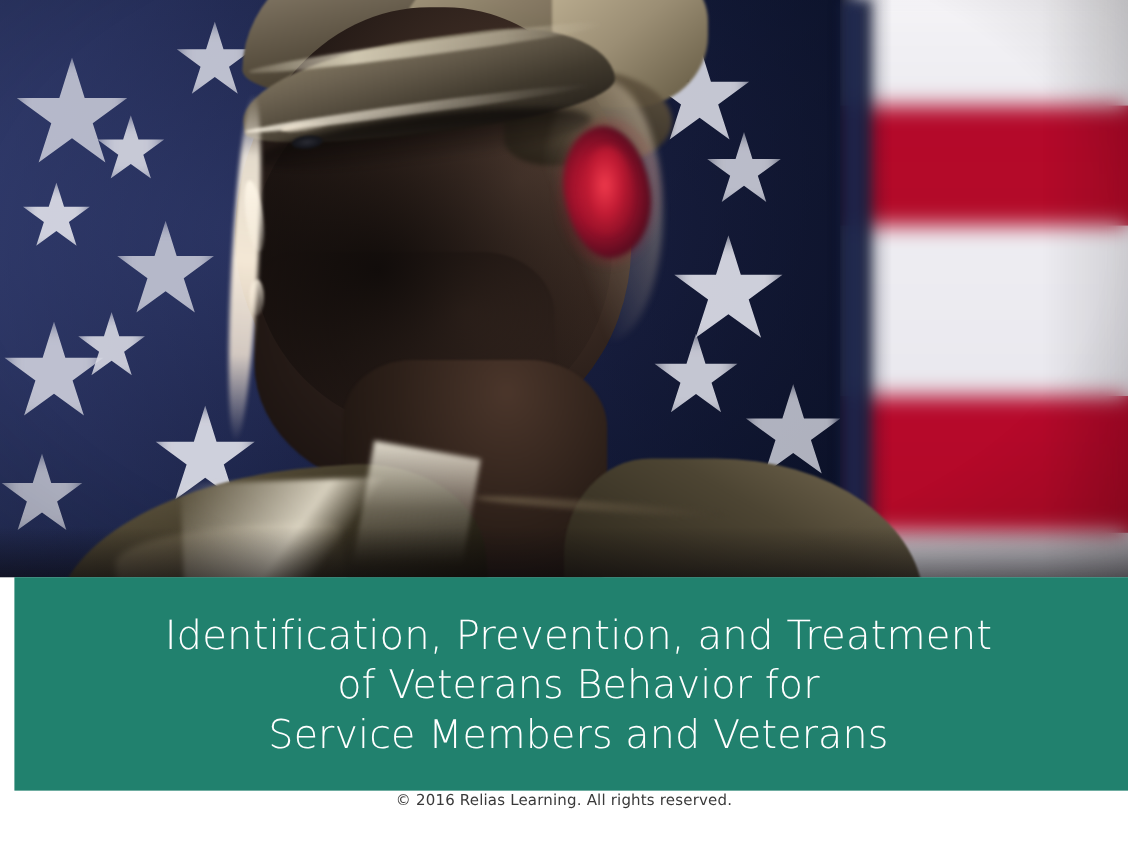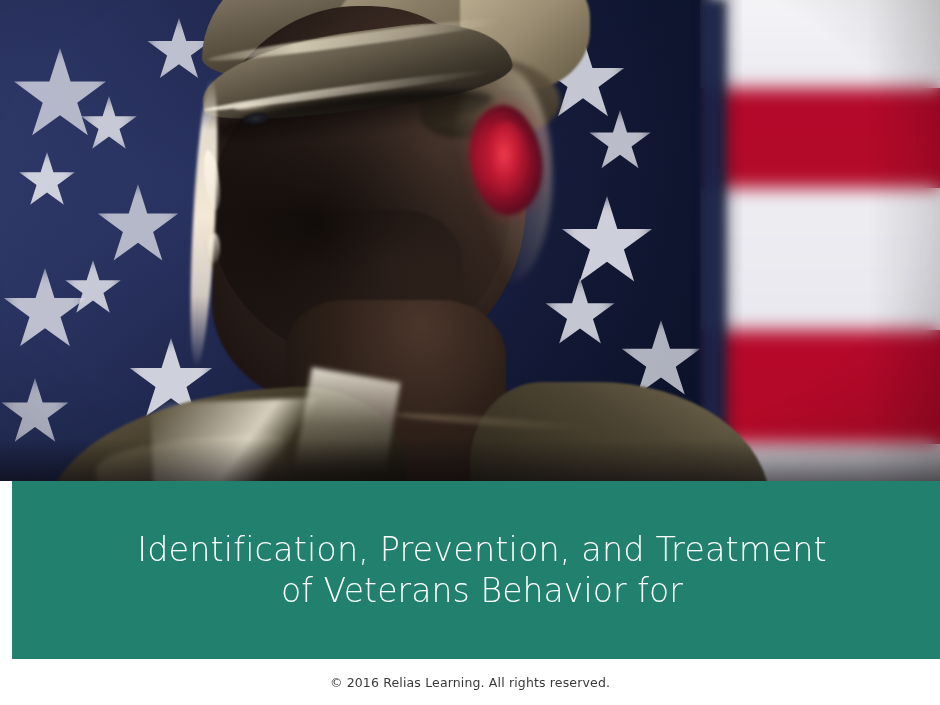--- a/index.html
+++ b/index.html
@@ -160,21 +160,21 @@
   #title-banner { position:absolute; left:12px; top:481px; width:940px; height:178px;
     background:#21816e; display:flex; flex-direction:column;
     align-items:center; justify-content:center; }
   .title-line { color:#ffffff; font-size:33px; line-height:41px; font-weight:300;
     letter-spacing:.1px; white-space:nowrap; text-align:center;
     font-family:"DejaVu Sans", sans-serif; }
   .title-line.l1 { font-size:33.5px; }
 
   
   #footer { position:absolute; left:0; top:659px; width:940px; height:46px;
-    background:#ffffff; display:flex; align-items:center; justify-content:center; }
+    background:#ffffff; display:flex; justify-content:center; }
   #copyright { font-size:12.5px; color:#3a3a3a; letter-spacing:.15px;
     font-family:"DejaVu Sans", sans-serif; }
 </style>
 </head>
 <body>
 
 <div id="course-card">
 
   <div id="hero-photo">
 
@@ -241,19 +241,20 @@
       <div class="sol-shape collar-hl2"></div>
     </div>
 
     <div class="photo-vignette"></div>
     <div class="photo-bottom-fade"></div>
   </div>
 
   <div id="title-banner">
     <div class="title-line l1">Identification, Prevention, and Treatment</div>
     <div class="title-line">of Veterans Behavior for</div>
+    <div class="title-line">Service Members and Veterans</div>
   </div>
 
   <div id="footer">
     <span id="copyright">© 2016 Relias Learning. All rights reserved.</span>
   </div>
 
 </div>
 
 </body></html>

